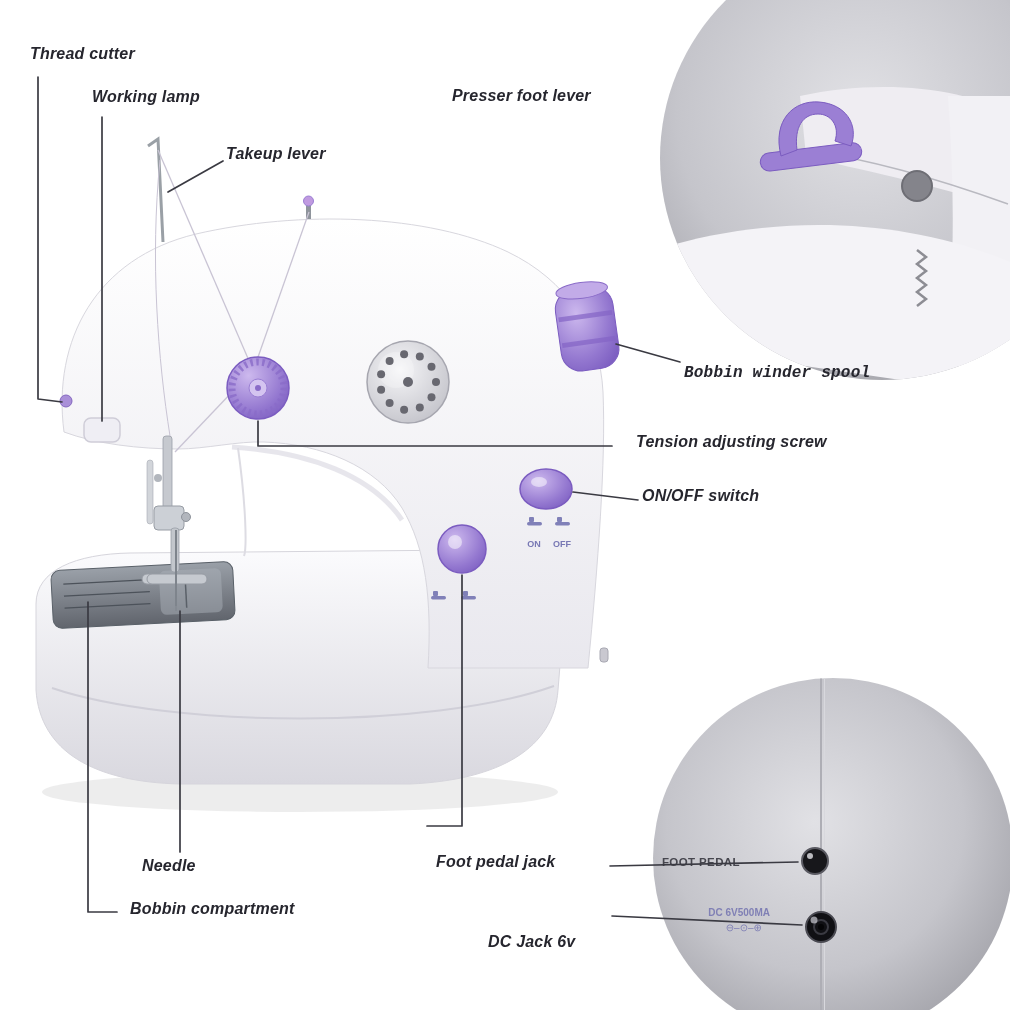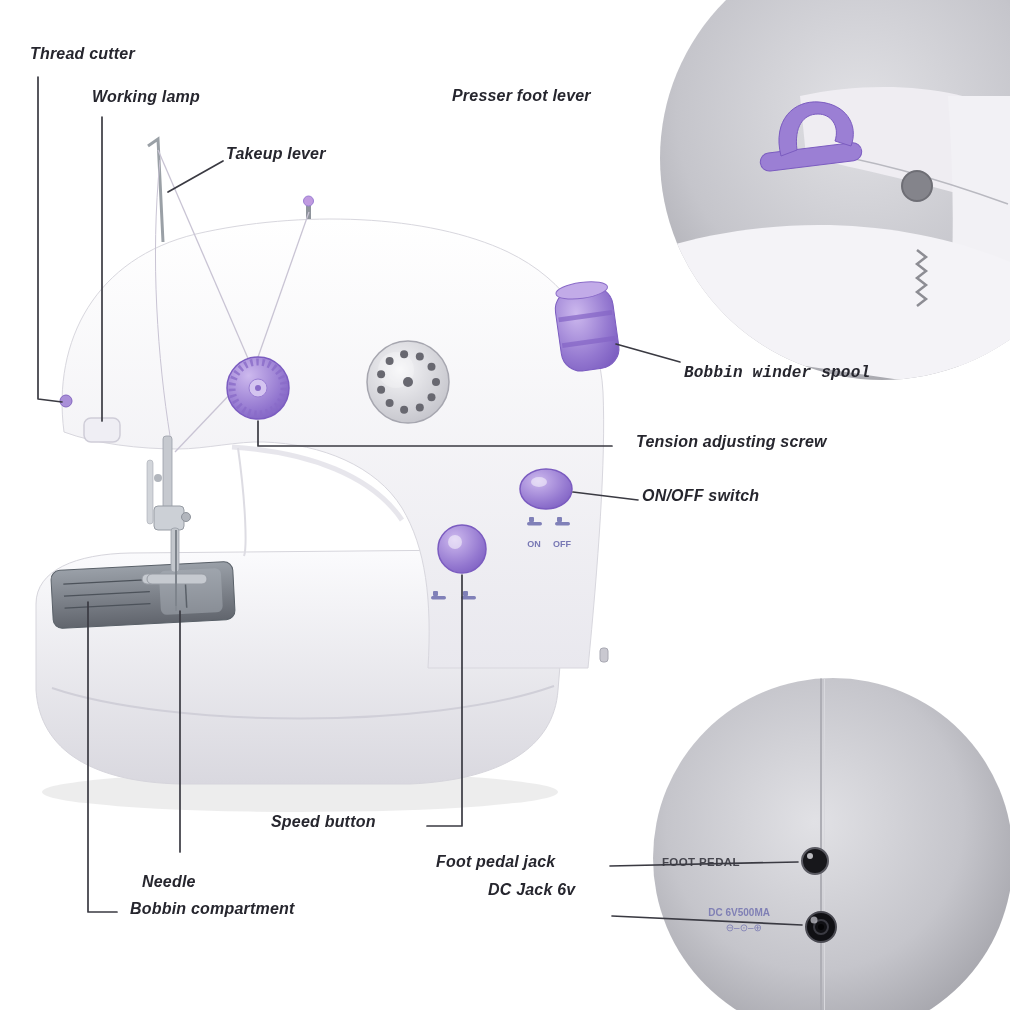--- a/index.html
+++ b/index.html
@@ -206,19 +206,18 @@
     </g>
   </svg>
 
   <div class="lbl" style="left:30px;top:45px;">Thread cutter</div>
   <div class="lbl" style="left:92px;top:88px;">Working lamp</div>
   <div class="lbl" style="left:226px;top:145px;">Takeup lever</div>
   <div class="lbl" style="left:452px;top:87px;">Presser foot lever</div>
   <div class="lbl" style="left:684px;top:364px;font-family:Liberation Mono, monospace;">Bobbin winder spool</div>
   <div class="lbl" style="left:636px;top:433px;text-align:center;">Tension adjusting screw</div>
   <div class="lbl" style="left:642px;top:487px;">ON/OFF switch</div>
-  <div class="lbl" style="left:271px;top:813px;">Speed button</div>
   <div class="lbl" style="left:436px;top:853px;text-align:center;">Foot pedal jack</div>
-  <div class="lbl" style="left:488px;top:881px;text-align:right;">DC Jack 6v</div>
-  <div class="lbl" style="left:142px;top:857px;margin-top:16px;">Needle</div>
+  <div class="lbl" style="left:488px;top:933px;text-align:right;">DC Jack 6v</div>
+  <div class="lbl" style="left:142px;top:857px;">Needle</div>
   <div class="lbl" style="left:130px;top:900px;">Bobbin compartment</div>
 
 </div>
 
 </body></html>

